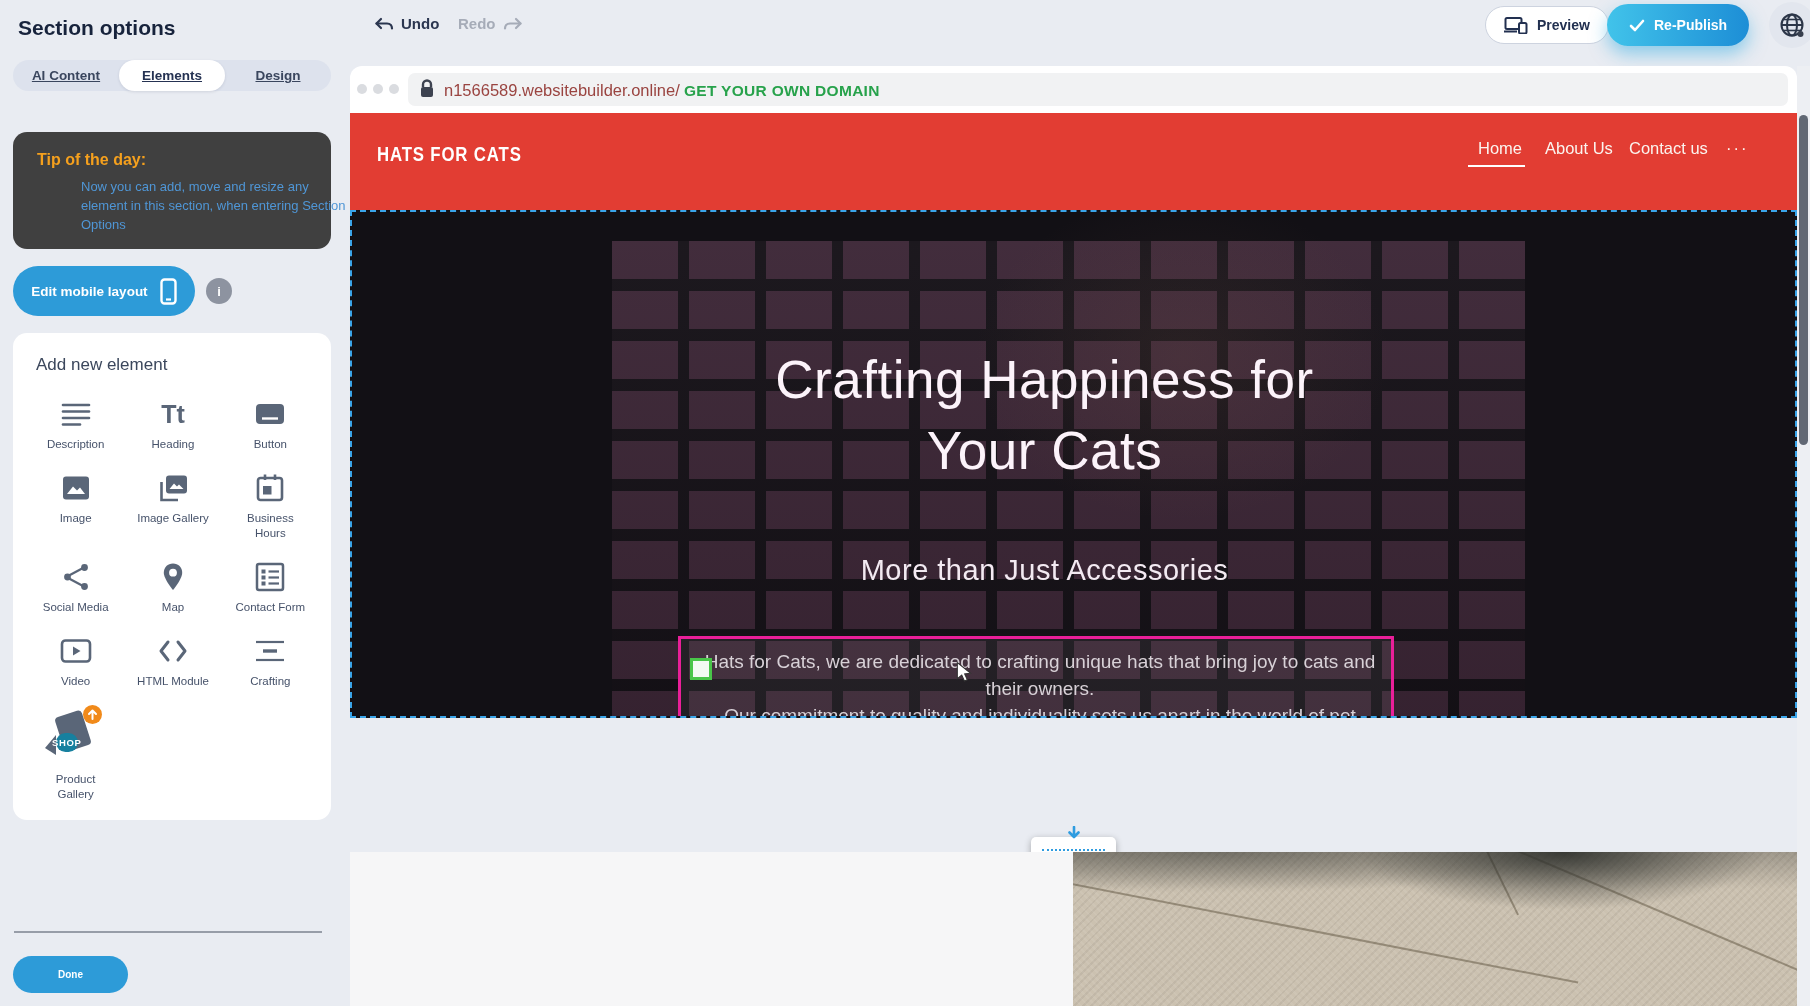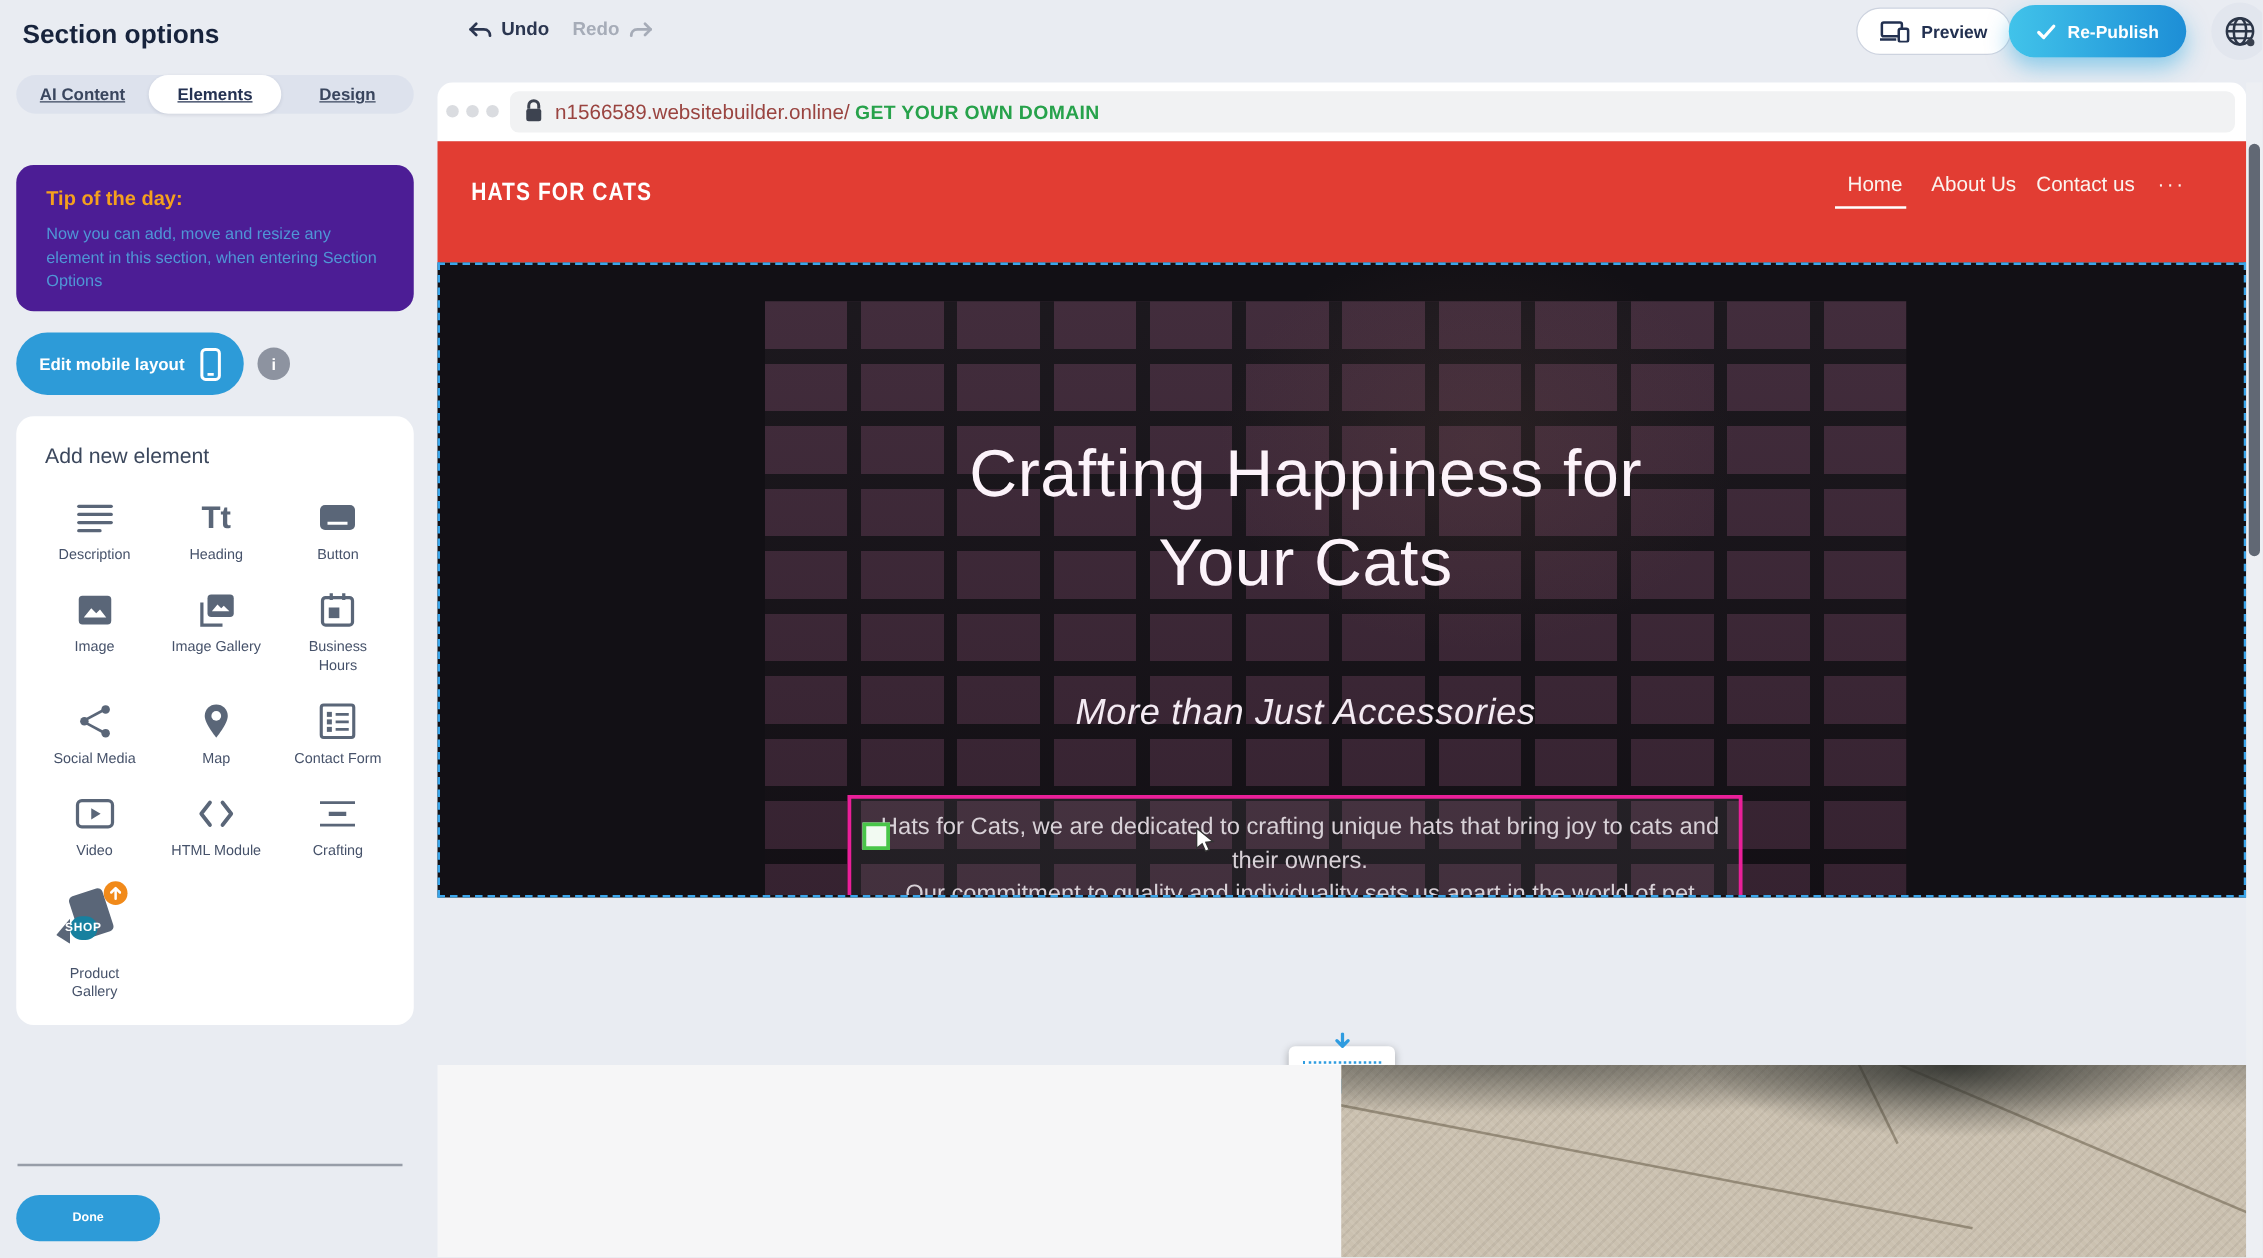--- a/index.html
+++ b/index.html
@@ -23,23 +23,23 @@
   .republish-btn span{font-size:14px;font-weight:bold;color:#fff;}
   .globe-btn{left:1769px;top:2px;width:46px;height:46px;border-radius:50%;background:#e2e6ee;
       display:flex;align-items:center;justify-content:center;cursor:pointer;}
 
   
   .tabs{left:13px;top:60px;width:318px;height:31px;border-radius:16px;background:#dde2ed;
       display:flex;align-items:center;}
   .tab{flex:1;text-align:center;font-size:13.5px;font-weight:bold;color:#3a465e;height:31px;
       line-height:31px;border-radius:16px;cursor:pointer;text-decoration:underline;}
   .tab.active{background:#fff;color:#253252;box-shadow:0 1px 3px rgba(30,40,70,.12);}
-  .tip-card{left:13px;top:132px;width:318px;height:117px;border-radius:14px;background:#4c1d95;padding:19px 24px;}
+  .tip-card{left:13px;top:132px;width:318px;height:117px;border-radius:14px;background:#404040;padding:19px 24px;}
   .tip-title{font-size:16px;font-weight:bold;color:#f5a01d;margin-bottom:9px;}
-  .tip-body{font-size:13px;line-height:1.45;color:#4f96d6;width:268px;}
+  .tip-body{font-size:13px;line-height:1.45;color:#4f96d6;width:268px;margin-left:44px;}
   .edit-mobile-btn{left:13px;top:266px;width:182px;height:50px;border-radius:26px;background:#2d9bd8;
       display:flex;align-items:center;justify-content:center;gap:12px;cursor:pointer;}
   .edit-mobile-btn span{font-size:13.5px;font-weight:bold;color:#fff;}
   .info-btn{left:206px;top:278px;width:26px;height:26px;border-radius:50%;background:#8d93a0;color:#fff;
       font-size:13px;font-weight:bold;display:flex;align-items:center;justify-content:center;cursor:pointer;}
   .add-card{left:13px;top:333px;width:318px;height:487px;border-radius:14px;background:#fff;}
   .add-title{left:36px;top:355px;font-size:17px;color:#3b475c;}
   .el-grid{left:27px;top:398px;width:292px;display:grid;grid-template-columns:repeat(3,1fr);row-gap:20px;}
   .el-cell{display:flex;flex-direction:column;align-items:center;cursor:pointer;}
   .el-ico{height:32px;display:flex;align-items:center;justify-content:center;margin-bottom:7px;}
@@ -69,21 +69,21 @@
   .tile-grid{left:260px;top:29px;width:913px;height:588px;
       background-image:
         linear-gradient(180deg,rgba(255,255,255,.035),rgba(0,0,0,.14)),
         repeating-linear-gradient(to right,transparent 0 66px,#141016 66px 77px),
         repeating-linear-gradient(to bottom,#3b2535 0 38px,#141016 38px 50px);}
   .hero-blob{left:620px;top:-20px;width:420px;height:330px;border-radius:50%;
       background:radial-gradient(ellipse at center,rgba(120,85,70,.16),transparent 70%);}
   .hero-h1{left:0;top:132px;width:1385px;text-align:center;font-size:53px;line-height:71px;
       font-weight:500;color:#fcf3fa;letter-spacing:.5px;}
   .hero-sub{left:0;top:342px;width:1385px;text-align:center;font-size:29px;font-weight:500;
-      color:#f3eaf2;letter-spacing:.5px;font-style:italic;}
+      color:#f3eaf2;letter-spacing:.5px;}
   .sel-strip{left:326px;top:512px;width:722px;height:26px;background:rgba(255,255,255,.08);}
   .selection{left:326px;top:424px;width:716px;height:88px;border:3px solid #ea1f99;
       background:rgba(255,255,255,.065);}
   .sel-par{position:absolute;left:18px;right:10px;top:9px;font-size:19px;line-height:27px;
       color:#d8d1d7;text-align:center;}
   .sel-handle{position:absolute;left:9px;top:19px;width:22px;height:22px;background:#f2faf2;
       border:3px solid #49c549;cursor:grab;}
   .cursor{left:604px;top:450px;}
 
   

